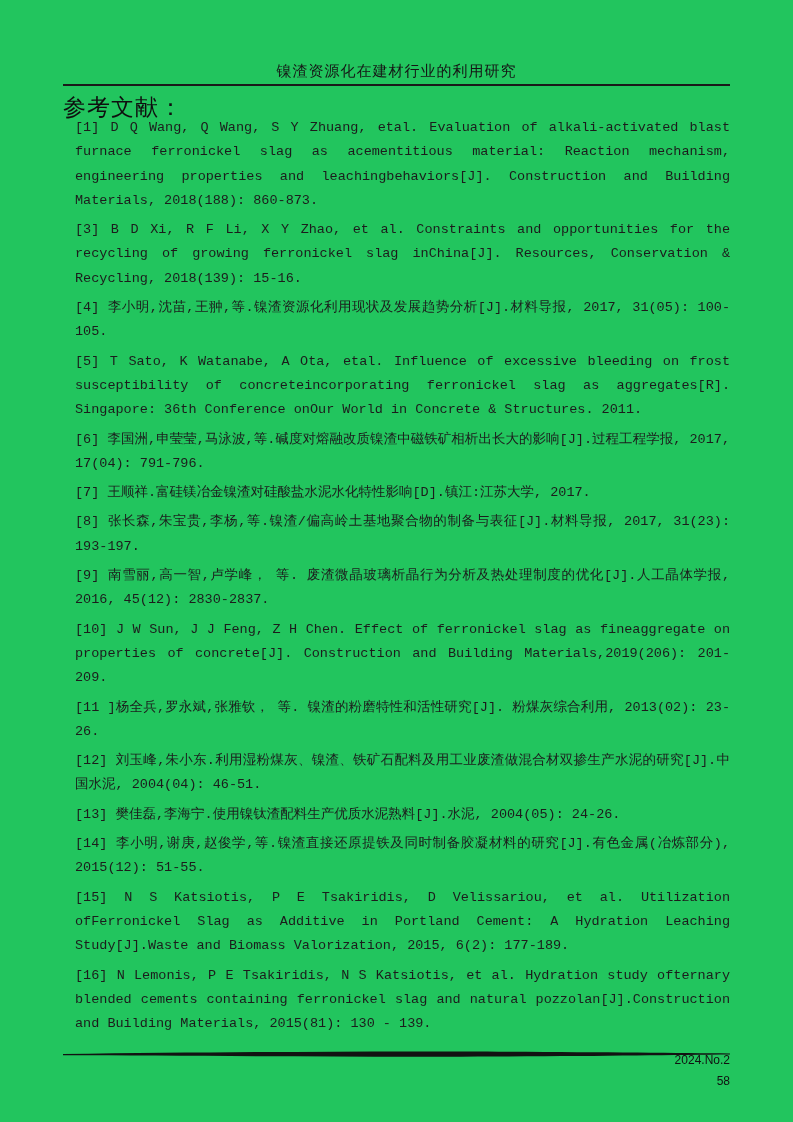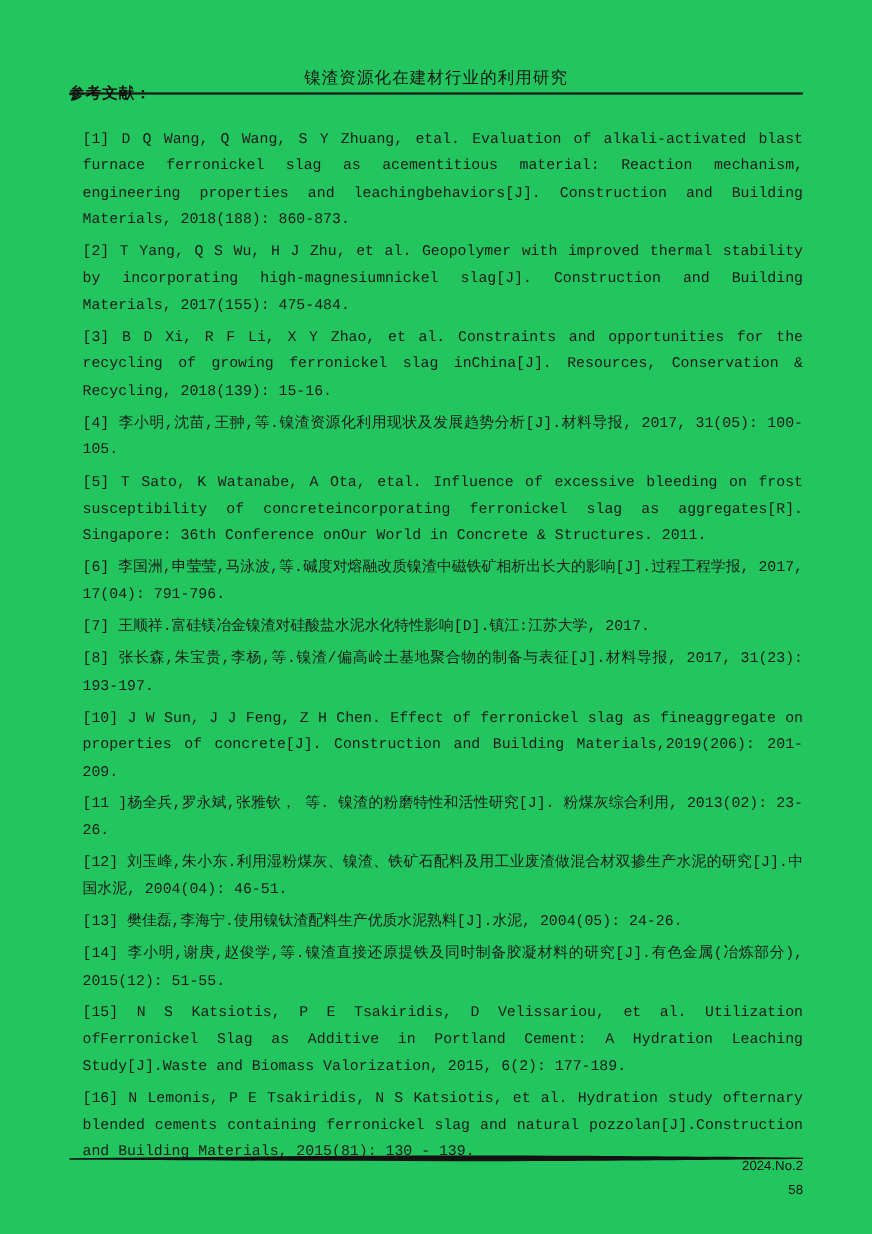--- a/index.html
+++ b/index.html
@@ -30,25 +30,25 @@
   .header-rule {
     position: absolute;
     top: 84px;
     left: 63px;
     width: 667px;
     height: 0;
     border-top: 2px solid #1a1a1a;
   }
   .refs-heading {
     position: absolute;
-    top: 76px;
+    top: 92px;
     left: 63px;
     font-family: "Liberation Sans", "DejaVu Sans", sans-serif;
-    font-size: 14px;
-    font-weight: 700;
+    font-size: 23px;
+    font-weight: 400;
     letter-spacing: 1px;
     color: #0f0f0f;
   }
   .refs-list {
     position: absolute;
     top: 116px;
     left: 63px;
     width: 667px;
     font-family: "Liberation Mono", "DejaVu Sans Mono", monospace;
     font-size: 13.5px;
@@ -92,27 +92,27 @@
 <div class="page">
 
   <div class="header-title">镍渣资源化在建材行业的利用研究</div>
 
   <div class="header-rule"></div>
 
   <div class="refs-heading">参考文献：</div>
 
   <div class="refs-list">
     <p>[1] D Q Wang, Q Wang, S Y Zhuang, etal. Evaluation of alkali-activated blast furnace ferronickel slag as acementitious material: Reaction mechanism, engineering properties and leachingbehaviors[J]. Construction and Building Materials, 2018(188): 860-873.</p>
-    <p>[2] T Yang, Q S Wu, H J Zhu, et al. Geopolymer with improved thermal stability by incorporating high-magnesiumnickel slag[J]. Construction and Building Materials, 2017(155): 475-484.</p>
     <p>[3] B D Xi, R F Li, X Y Zhao, et al. Constraints and opportunities for the recycling of growing ferronickel slag inChina[J]. Resources, Conservation &amp; Recycling, 2018(139): 15-16.</p>
     <p>[4] 李小明,沈苗,王翀,等.镍渣资源化利用现状及发展趋势分析[J].材料导报, 2017, 31(05): 100-105.</p>
     <p>[5] T Sato, K Watanabe, A Ota, etal. Influence of excessive bleeding on frost susceptibility of concreteincorporating ferronickel slag as aggregates[R]. Singapore: 36th Conference onOur World in Concrete &amp; Structures. 2011.</p>
     <p>[6] 李国洲,申莹莹,马泳波,等.碱度对熔融改质镍渣中磁铁矿相析出长大的影响[J].过程工程学报, 2017, 17(04): 791-796.</p>
     <p>[7] 王顺祥.富硅镁冶金镍渣对硅酸盐水泥水化特性影响[D].镇江:江苏大学, 2017.</p>
     <p>[8] 张长森,朱宝贵,李杨,等.镍渣/偏高岭土基地聚合物的制备与表征[J].材料导报, 2017, 31(23): 193-197.</p>
+    <p>[9] 南雪丽,高一智,卢学峰， 等.  废渣微晶玻璃析晶行为分析及热处理制度的优化[J].人工晶体学报, 2016, 45(12): 2830-2837.</p>
     <p>[10] J W Sun, J J Feng, Z H Chen. Effect of ferronickel slag as fineaggregate on properties of concrete[J]. Construction and Building Materials,2019(206): 201-209.</p>
     <p>[11 ]杨全兵,罗永斌,张雅钦， 等.  镍渣的粉磨特性和活性研究[J].  粉煤灰综合利用, 2013(02): 23-26.</p>
     <p>[12] 刘玉峰,朱小东.利用湿粉煤灰、镍渣、铁矿石配料及用工业废渣做混合材双掺生产水泥的研究[J].中国水泥, 2004(04): 46-51.</p>
     <p>[13] 樊佳磊,李海宁.使用镍钛渣配料生产优质水泥熟料[J].水泥, 2004(05): 24-26.</p>
     <p>[14] 李小明,谢庚,赵俊学,等.镍渣直接还原提铁及同时制备胶凝材料的研究[J].有色金属(冶炼部分), 2015(12): 51-55.</p>
     <p>[15] N S Katsiotis, P E Tsakiridis, D Velissariou, et al. Utilization ofFerronickel Slag as Additive in Portland Cement: A Hydration Leaching Study[J].Waste and Biomass Valorization, 2015, 6(2): 177-189.</p>
     <p>[16] N Lemonis, P E Tsakiridis, N S Katsiotis, et al. Hydration study ofternary blended cements containing ferronickel slag and natural pozzolan[J].Construction and Building Materials, 2015(81): 130 - 139.</p>
   </div>
 
   <div class="footer-rule">

